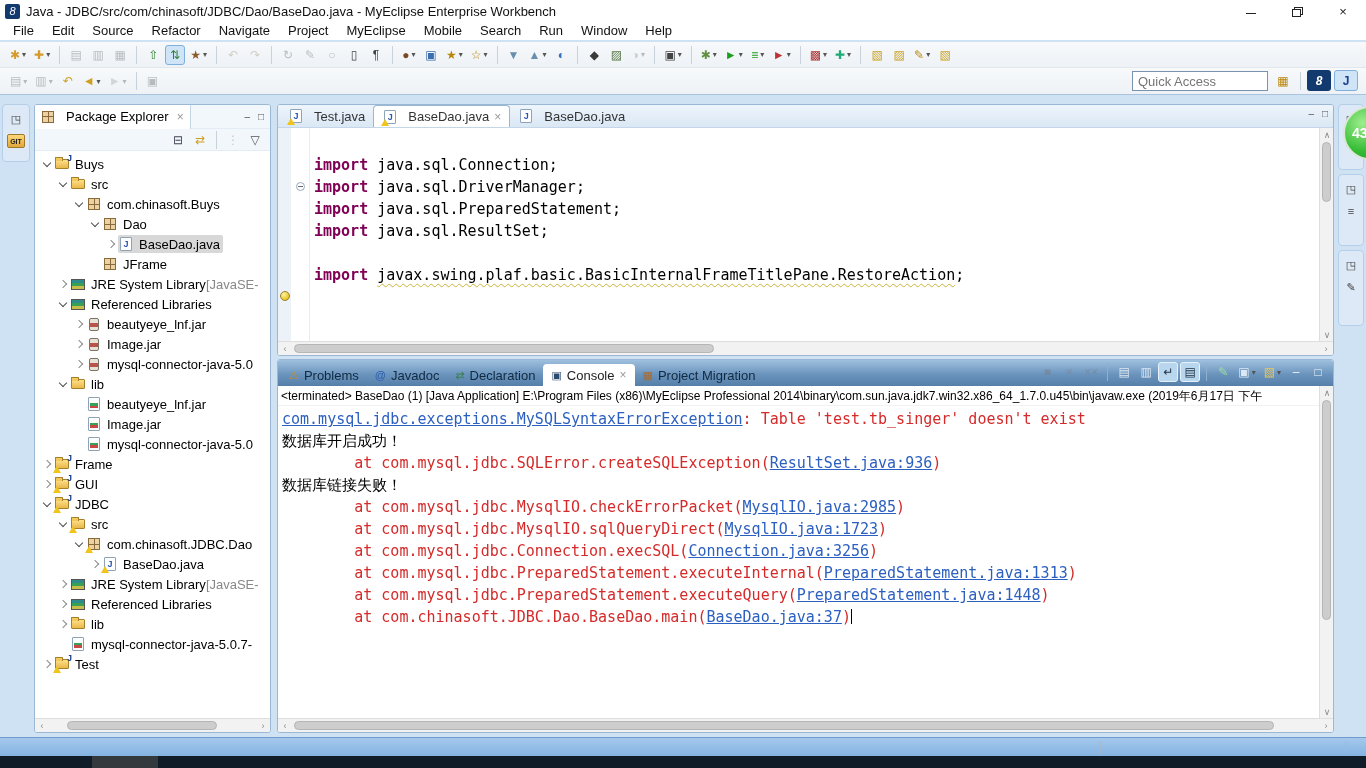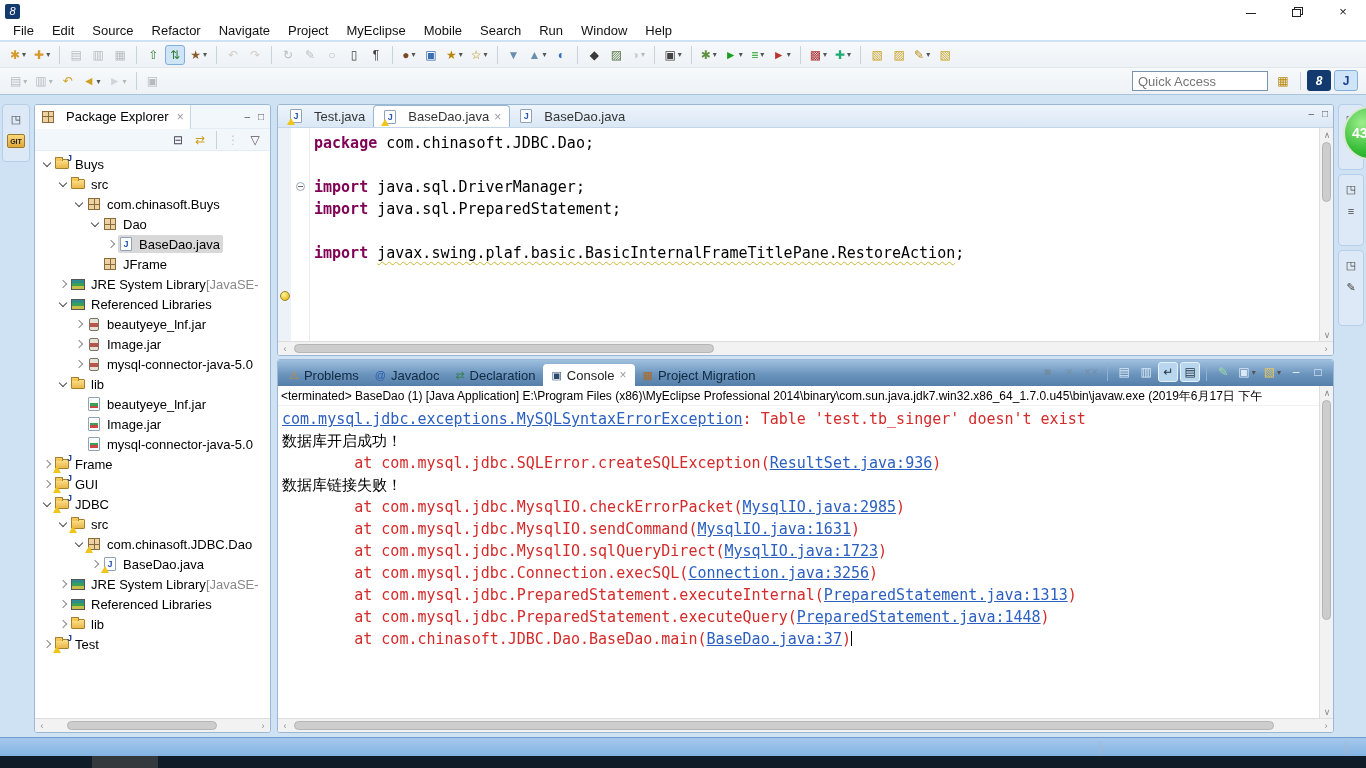--- a/index.html
+++ b/index.html
@@ -130,20 +130,21 @@
   .taskbar { position:absolute; left:0; top:756px; width:1366px; height:12px; background:#101c28; }
   .task-btn { position:absolute; left:92px; top:0; width:66px; height:12px; background:#34393e; }
 </style>
 </head>
 <body>
 
 <div class="screen">
 
   <div class="titlebar">
     <div class="app-icon">8</div>
+    <div class="title-text">Java - JDBC/src/com/chinasoft/JDBC/Dao/BaseDao.java - MyEclipse Enterprise Workbench</div>
     <div class="win-controls">
       <div class="win-btn">
           <span class="wmin"></span>
         </div>
       <div class="win-btn">
           <span class="wr"></span>
         </div>
       <div class="win-btn">
           <span>×</span>
         </div>
@@ -603,20 +604,29 @@
         </div>
         <div class="trow" style="padding-left: 22px;">
           <span class="chev c"></span>
           <span class="lbl-wrap">
             <span class="ti">
               <span class="i-folder" style="position: absolute;"></span>
             </span>
             <span>lib</span>
           </span>
         </div>
+        <div class="trow" style="padding-left: 22px;">
+          <span class="chev "></span>
+          <span class="lbl-wrap">
+            <span class="ti">
+              <span class="i-sheet jarred" style="position: absolute;"></span>
+            </span>
+            <span>mysql-connector-java-5.0.7-</span>
+          </span>
+        </div>
         <div class="trow" style="padding-left: 6px;">
           <span class="chev c"></span>
           <span class="lbl-wrap">
             <span class="ti">
               <span class="i-folder" style="position: absolute;"></span>
               <span class="badge-j">J</span>
               <span class="warn"></span>
             </span>
             <span>Test</span>
           </span>
@@ -682,24 +692,25 @@
           <div class="grow">
             <div class="fold-m"></div>
           </div>
           <div class="grow"></div>
           <div class="grow"></div>
           <div class="grow"></div>
           <div class="grow"></div>
           <div class="grow"></div>
         </div>
       <div id="code">
-          <div class="cl"><span class="k">package</span><span class="p"> com.chinasoft.JDBC.Dao;</span></div>
           <div class="cl"></div>
+          <div class="cl"><span class="k">import</span><span class="p"> java.sql.Connection;</span></div>
           <div class="cl"><span class="k">import</span><span class="p"> java.sql.DriverManager;</span></div>
           <div class="cl"><span class="k">import</span><span class="p"> java.sql.PreparedStatement;</span></div>
+          <div class="cl"><span class="k">import</span><span class="p"> java.sql.ResultSet;</span></div>
           <div class="cl"></div>
           <div class="cl"><span class="k">import</span><span class="p"> </span><span class="w">javax.swing.plaf.basic.BasicInternalFrameTitlePane.RestoreAction</span><span class="p">;</span></div>
         </div>
     </div>
     <div class="vscroll" style="top:23px; bottom:14px;">
       <div class="sarrow">∧</div>
       <div class="vthumb" style="top:14px; height:60px;"></div>
       <div class="sarrow" style="position:absolute; bottom:0;">∨</div>
     </div>
     <div class="hscroll">
@@ -776,21 +787,20 @@
         </div>
       </div>
     <div class="con-body">
       <div id="cheader">&lt;terminated&gt; BaseDao (1) [Java Application] E:\Program Files (x86)\MyEclipse Professional 2014\binary\com.sun.java.jdk7.win32.x86_64_1.7.0.u45\bin\javaw.exe (2019年6月17日 下午</div>
       <div id="clines">
           <div class="cline"><span class="l">com.mysql.jdbc.exceptions.MySQLSyntaxErrorException</span><span class="e">: Table 'test.tb_singer' doesn't exist</span></div>
           <div class="cline"><span class="o">数据库开启成功！</span></div>
           <div class="cline"><span class="e">        at com.mysql.jdbc.SQLError.createSQLException(</span><span class="l">ResultSet.java:936</span><span class="e">)</span></div>
           <div class="cline"><span class="o">数据库链接失败！</span></div>
           <div class="cline"><span class="e">        at com.mysql.jdbc.MysqlIO.checkErrorPacket(</span><span class="l">MysqlIO.java:2985</span><span class="e">)</span></div>
-          <div class="cline"><span class="e">        at com.mysql.jdbc.MysqlIO.sendCommand(</span><span class="l">MysqlIO.java:1631</span><span class="e">)</span></div>
           <div class="cline"><span class="e">        at com.mysql.jdbc.MysqlIO.sqlQueryDirect(</span><span class="l">MysqlIO.java:1723</span><span class="e">)</span></div>
           <div class="cline"><span class="e">        at com.mysql.jdbc.Connection.execSQL(</span><span class="l">Connection.java:3256</span><span class="e">)</span></div>
           <div class="cline"><span class="e">        at com.mysql.jdbc.PreparedStatement.executeInternal(</span><span class="l">PreparedStatement.java:1313</span><span class="e">)</span></div>
           <div class="cline"><span class="e">        at com.mysql.jdbc.PreparedStatement.executeQuery(</span><span class="l">PreparedStatement.java:1448</span><span class="e">)</span></div>
           <div class="cline"><span class="e">        at com.chinasoft.JDBC.Dao.BaseDao.main(</span><span class="l">BaseDao.java:37</span><span class="e">)</span><span class="caret"></span></div>
         </div>
     </div>
     <div class="vscroll" style="top:26px; bottom:14px;">
       <div class="sarrow">∧</div>
       <div class="vthumb" style="top:14px; height:220px;"></div>

